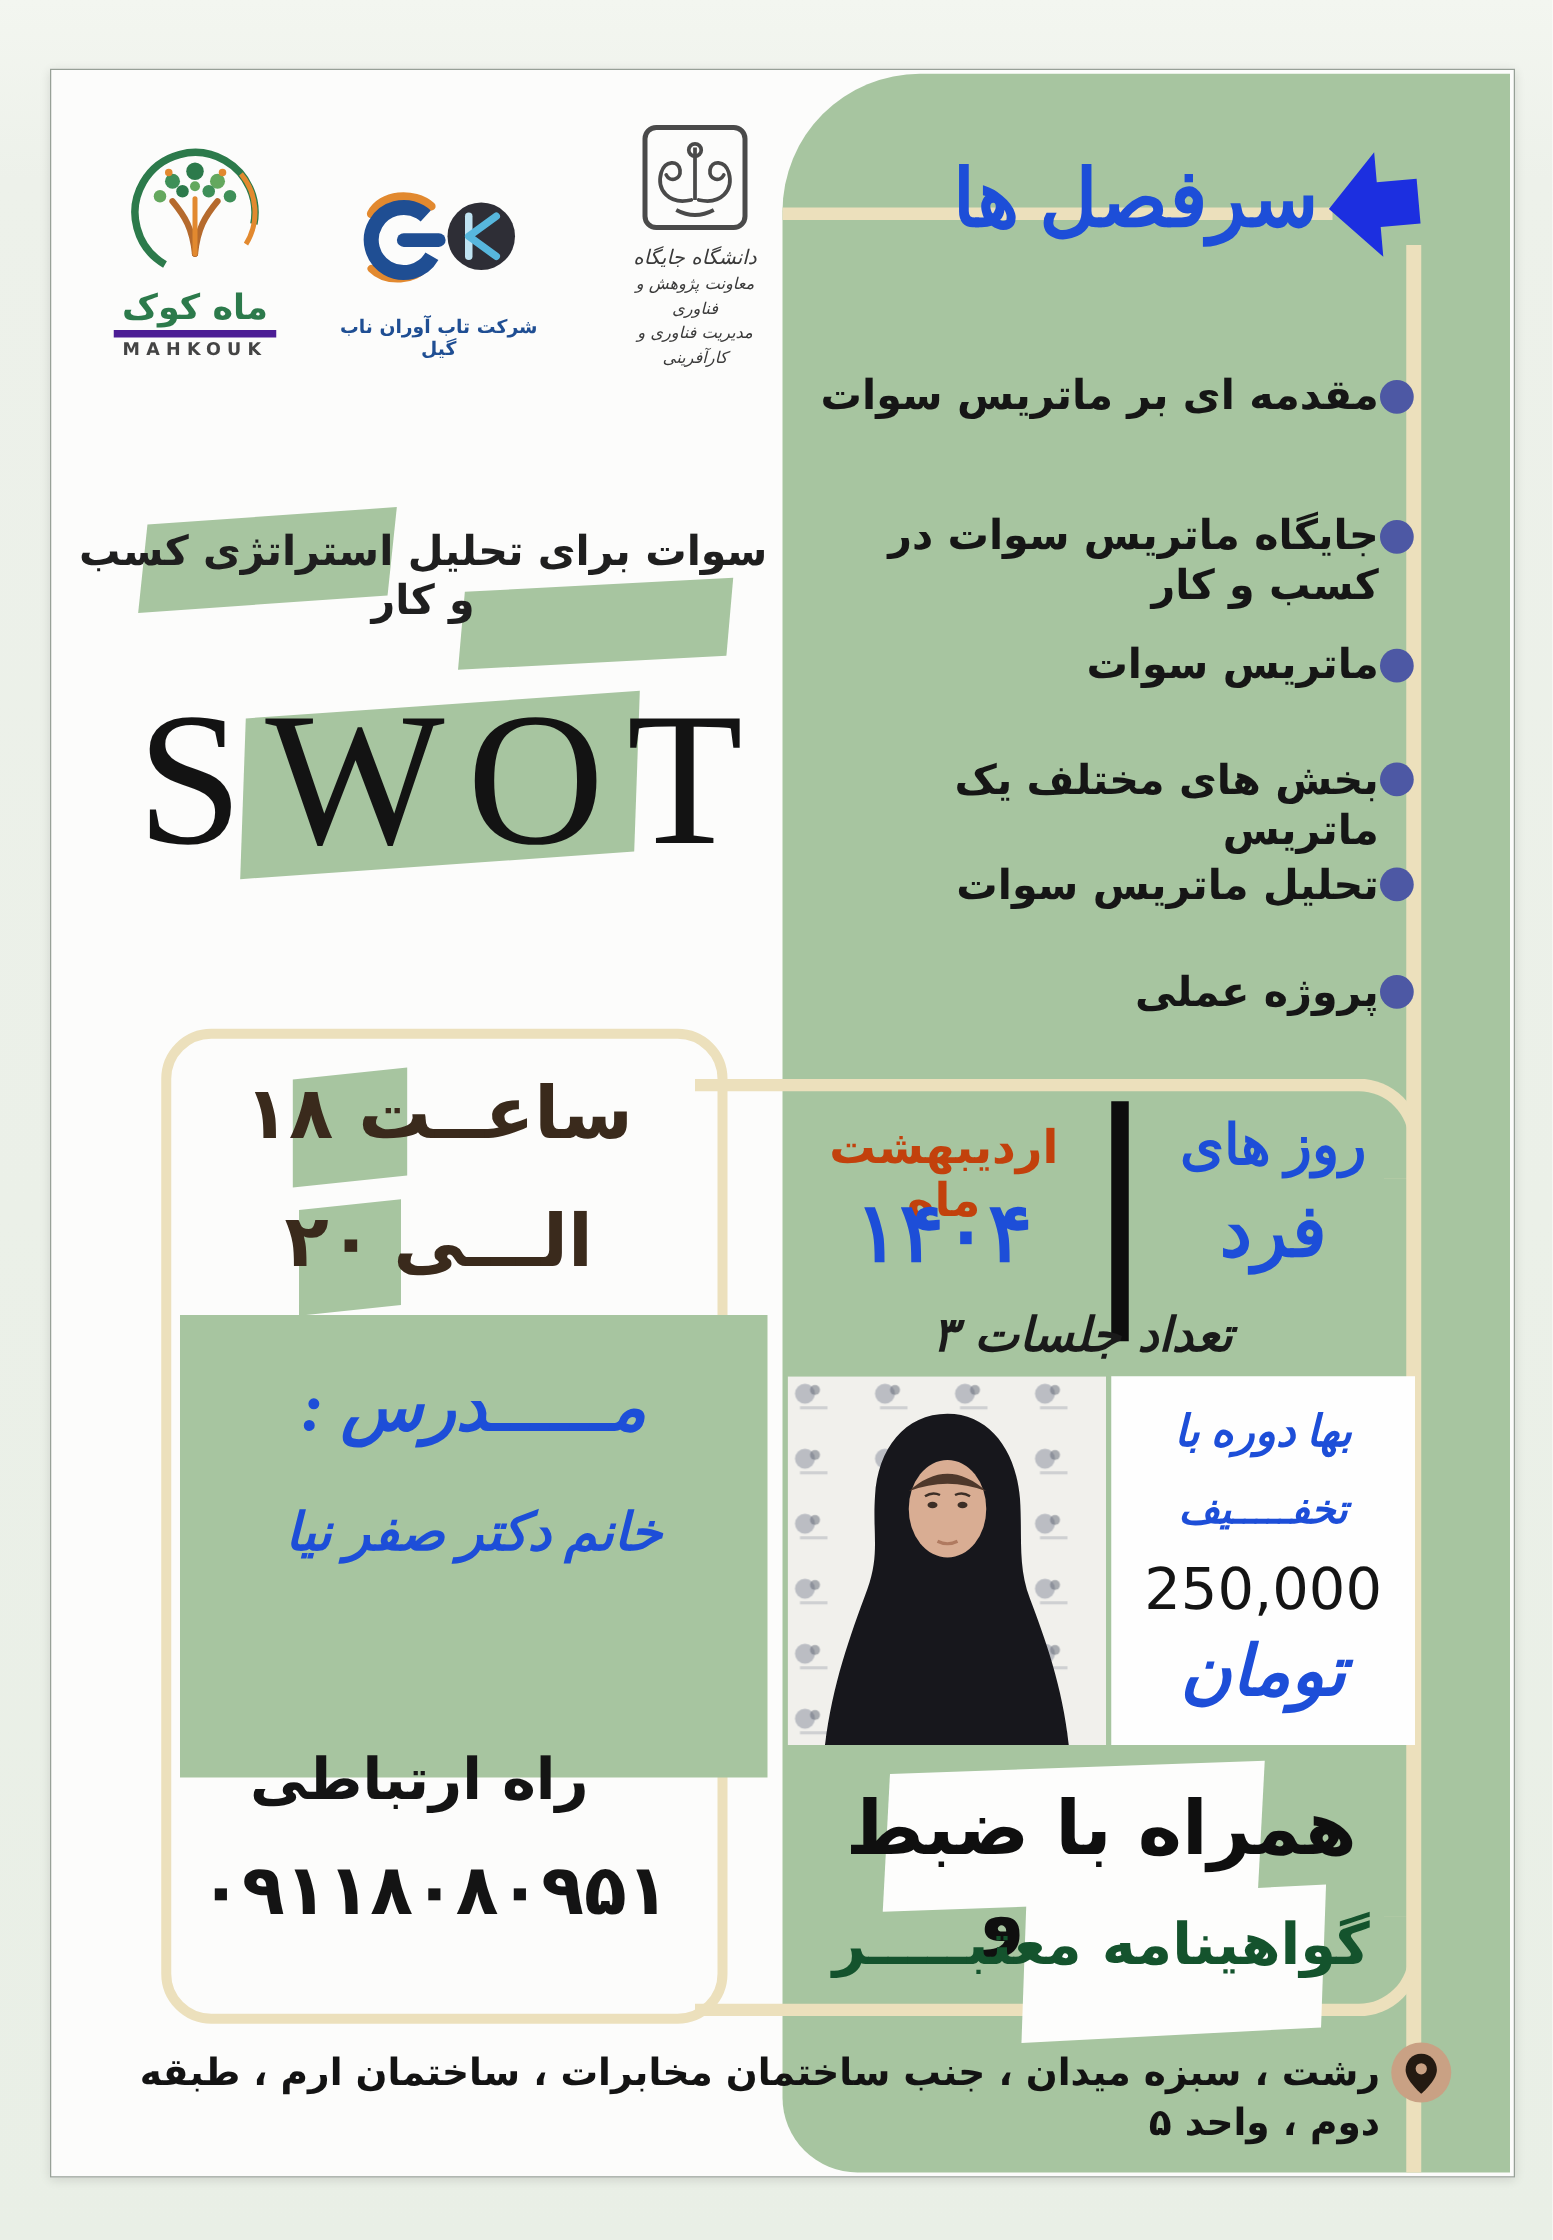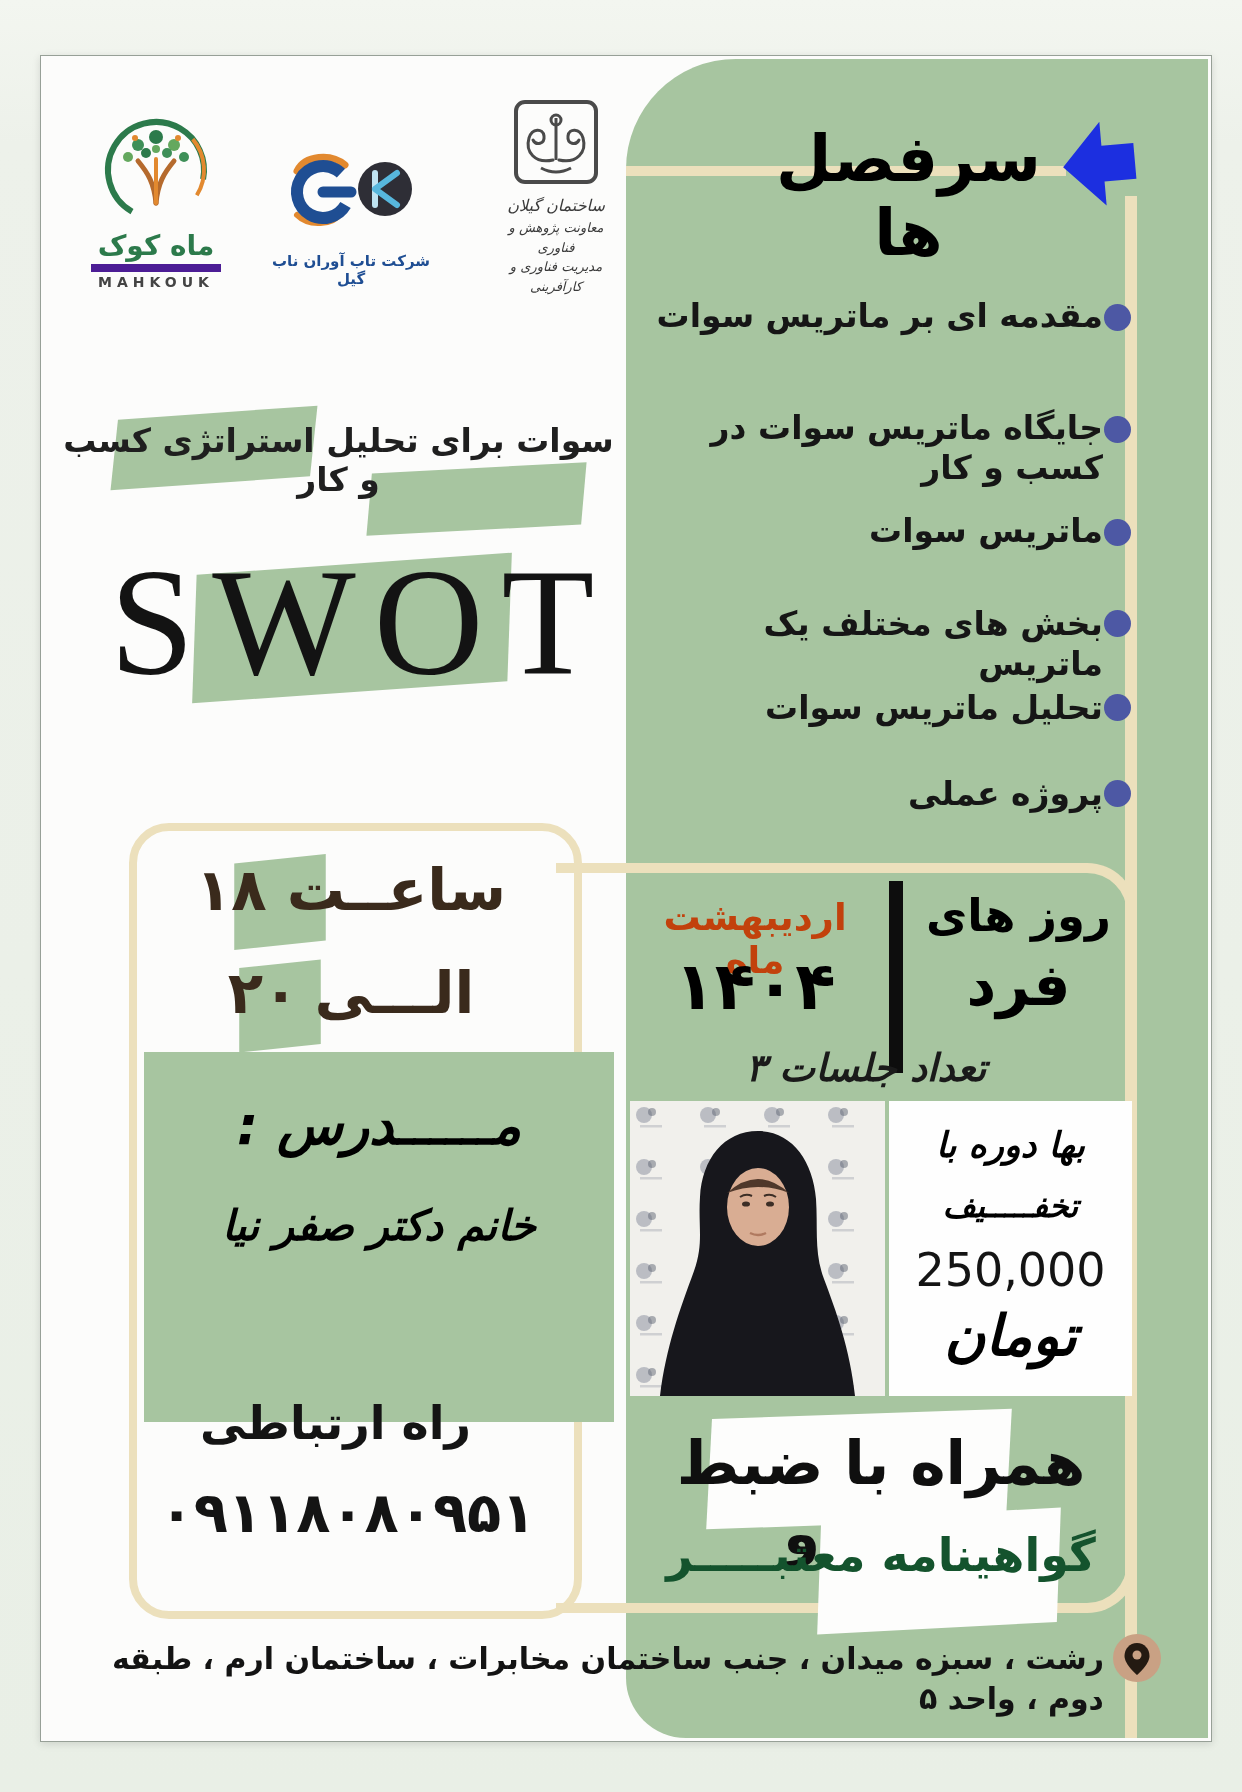--- a/index.html
+++ b/index.html
@@ -10,21 +10,21 @@
     overflow:hidden;position:relative;
   }
   .abs{position:absolute;}
   .poster{
     position:absolute;left:40px;top:55px;width:1170px;height:1685px;
     background:#fcfcfb;border:1px solid #97a097;
     box-shadow:0 2px 8px rgba(0,0,0,.12);
   }
   .green{background:#a7c5a0;}
   .tan{background:#ece0bc;}
-  .blue{color:#000000;}
+  .blue{color:#1d4ed8;font-family:Liberation Serif, serif;}
   .rtl{direction:rtl;unicode-bidi:embed;}
   .ctr{text-align:center;}
   .b{font-weight:bold;}
   .topic-item{
     font-size:33px;font-weight:bold;color:#161616;text-align:right;
     direction:rtl;line-height:1.2;
   }
   .dot{width:27px;height:27px;border-radius:50%;background:#4d58a4;}
   .hl{background:#a7c5a0;}
   .whl{background:#fdfdfc;}
@@ -55,21 +55,21 @@
         <circle cx="70" cy="42" r="5" fill="#2c7a4b"></circle>
       <circle cx="91" cy="42" r="5" fill="#3e8f58"></circle>
         <circle cx="59" cy="27" r="3" fill="#e2892f"></circle>
       <circle cx="102" cy="27" r="3" fill="#e2892f"></circle>
         <circle cx="80" cy="38" r="4" fill="#64a85e"></circle>
       <path d="M80 92 C78 72 72 62 62 50" fill="none" stroke="#b56a2d" stroke-width="5" stroke-linecap="round"></path>
       <path d="M80 92 C82 72 88 62 98 50" fill="none" stroke="#b56a2d" stroke-width="5" stroke-linecap="round"></path>
       <path d="M80 92 L80 48" fill="none" stroke="#e2892f" stroke-width="4" stroke-linecap="round"></path>
     </svg>
     <div class="rtl ctr b" style="color:#2c7a4b;font-size:28px;margin-top:-4px;">ماه کوک</div>
-    <div class="ctr" style="color:#444;font-size:14px;letter-spacing:5px;font-weight:bold;border-top:8px solid #4c1d95;width:130px;margin:2px auto 0;padding-top:2px;">MAHKOUK</div>
+    <div class="ctr" style="color:#444;font-size:14px;letter-spacing:5px;font-weight:bold;border-top:6px solid #4c1d95;width:130px;margin:2px auto 0;padding-top:2px;">MAHKOUK</div>
   </div>
 
   <div class="abs" style="left:220px;top:95px;width:180px;">
     <svg width="180" height="95" viewBox="0 0 180 95">
       <path d="M84 14 C70 2 44 4 36 20" fill="none" stroke="#e2892f" stroke-width="7" stroke-linecap="round"></path>
       <path d="M36 64 C48 76 72 74 80 62" fill="none" stroke="#e2892f" stroke-width="6" stroke-linecap="round"></path>
       <circle cx="62" cy="41" r="26" fill="none" stroke="#1f4e93" stroke-width="12" stroke-dasharray="128 36" transform="rotate(30 62 41)"></circle>
       <path d="M62 41 L90 41" stroke="#1f4e93" stroke-width="11" stroke-linecap="round"></path>
       <circle cx="124" cy="38" r="27" fill="#2e2e36"></circle>
       <path d="M114 22 L114 54" stroke="#bfe3f2" stroke-width="6" stroke-linecap="round"></path>
@@ -80,21 +80,21 @@
 
   <div class="abs" style="left:450px;top:42px;width:130px;">
     <svg width="130" height="92" viewBox="0 0 130 92">
       <rect x="25" y="4" width="80" height="80" rx="9" fill="none" stroke="#4a4a4a" stroke-width="4"></rect>
       <path d="M65 20 L65 62" stroke="#4a4a4a" stroke-width="3"></path>
       <circle cx="65" cy="22" r="5" fill="none" stroke="#4a4a4a" stroke-width="3"></circle>
       <path d="M62 62 C44 66 34 54 38 40 C41 30 52 30 53 38 C54 46 45 48 42 42" fill="none" stroke="#4a4a4a" stroke-width="3" stroke-linecap="round"></path>
       <path d="M68 62 C86 66 96 54 92 40 C89 30 78 30 77 38 C76 46 85 48 88 42" fill="none" stroke="#4a4a4a" stroke-width="3" stroke-linecap="round"></path>
       <path d="M50 70 Q65 78 80 70" fill="none" stroke="#4a4a4a" stroke-width="3"></path>
     </svg>
-    <div class="logo-text-sm" style="font-size:16px;font-style:italic;">ساختمان گیلان</div>
+    <div class="logo-text-sm" style="font-size:16px;font-style:italic;">دانشگاه جایگاه</div>
     <div class="logo-text-sm" style="font-style:italic;">معاونت پژوهش و فناوری</div>
     <div class="logo-text-sm" style="font-style:italic;">مدیریت فناوری و کارآفرینی</div>
   </div>
 
   <div class="abs hl" style="left:73px;top:357px;width:200px;height:70px;transform:rotate(-4deg) skewX(-10deg);"></div>
   <div class="abs hl" style="left:328px;top:412px;width:215px;height:62px;transform:rotate(-3deg) skewX(-8deg);"></div>
   <div class="abs rtl ctr b" style="left:15px;top:365px;width:565px;font-size:33px;color:#1f1f1f;">سوات برای تحلیل استراتژی کسب و کار</div>
 
   <div class="abs hl" style="left:153px;top:508px;width:316px;height:128px;transform:rotate(-4deg) skewX(-6deg);"></div>
   <div class="abs ctr" style="left:50px;top:488px;width:540px;font-family:'Liberation Serif','DejaVu Serif',serif;font-size:152px;line-height:1.05;letter-spacing:18px;color:#131313;">SWOT</div>

